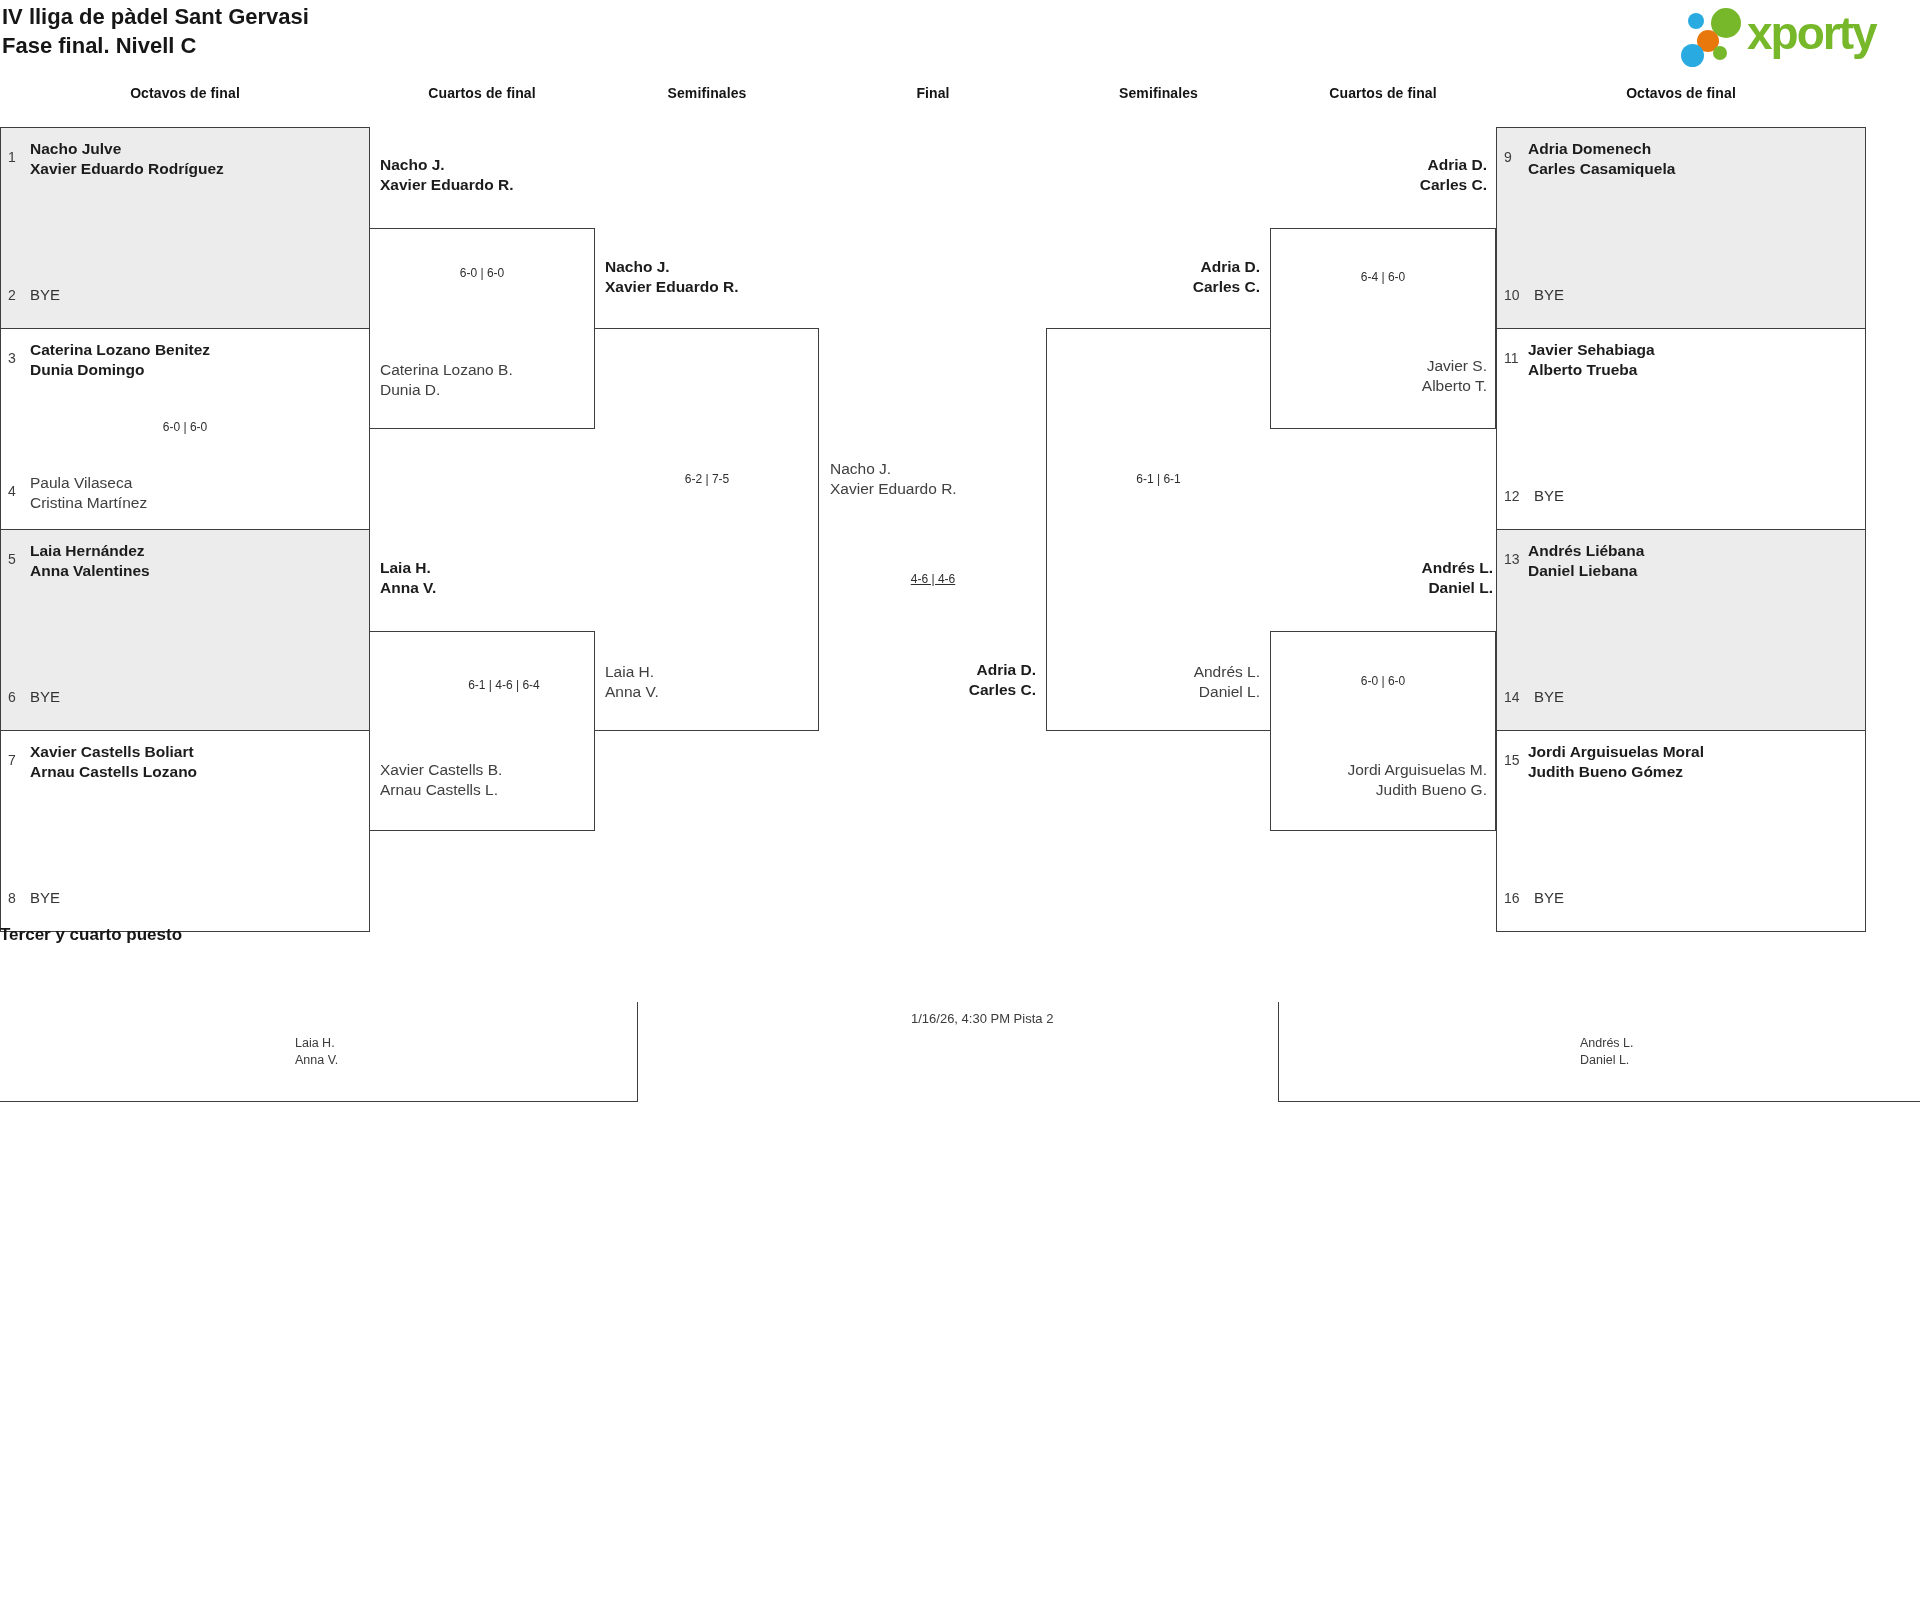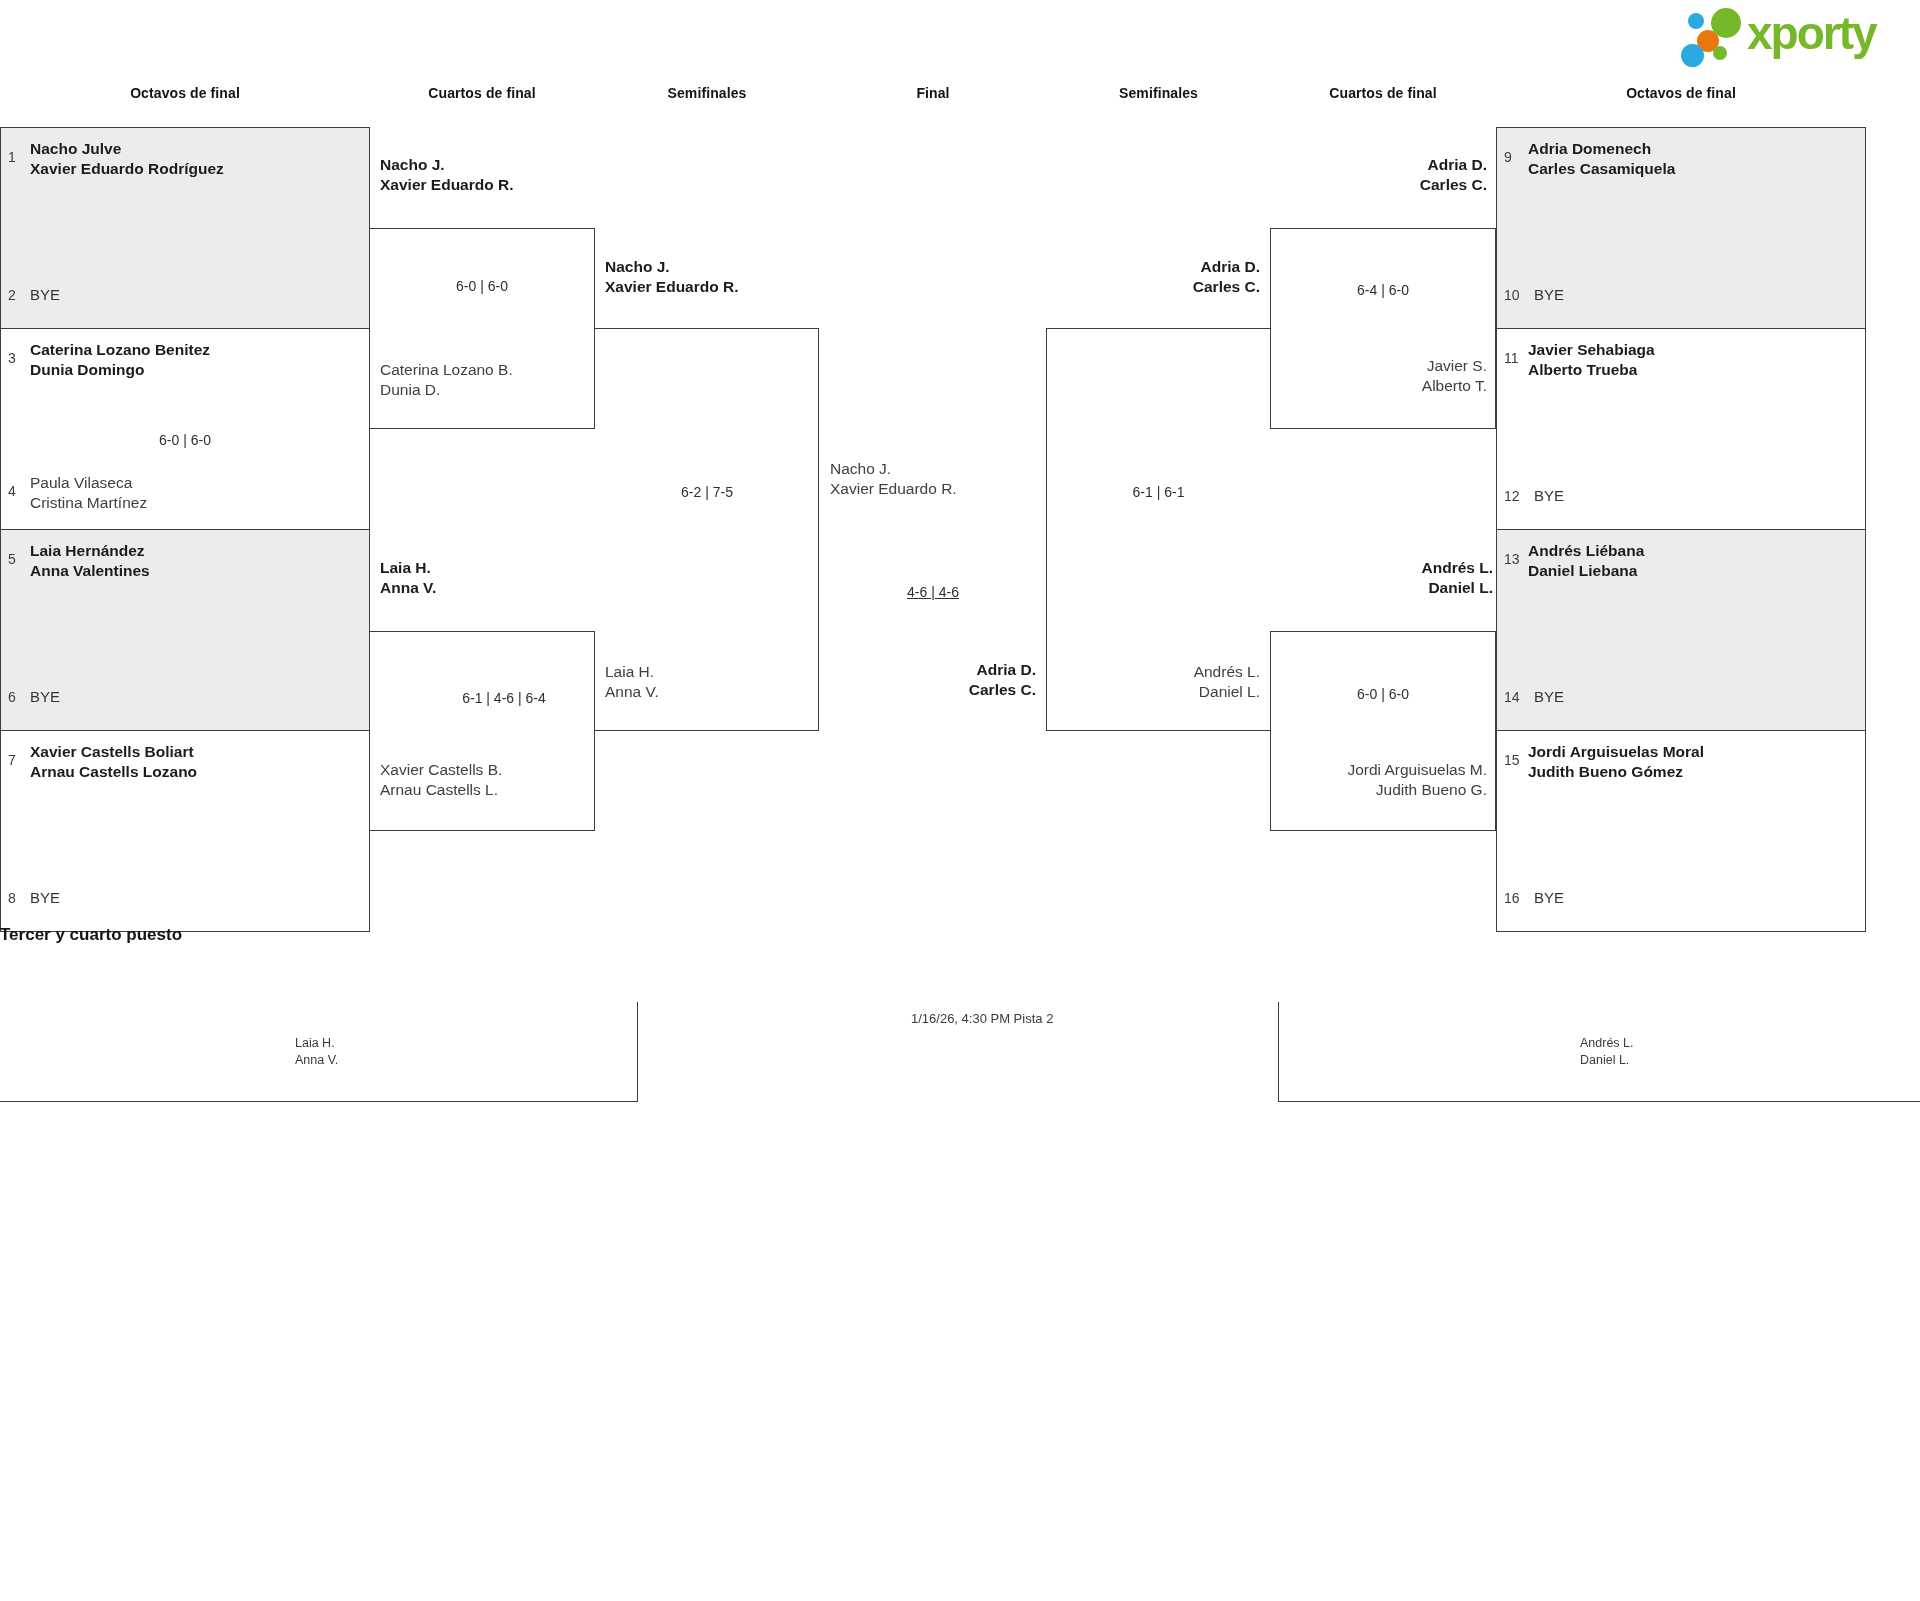--- a/index.html
+++ b/index.html
@@ -7,21 +7,21 @@
           font-family:"Liberation Sans",sans-serif;color:#1f1f1f;}
   .box{position:absolute;border:1px solid #3e3e3e;background:#ffffff;box-sizing:border-box;}
   .box.gray{background:#ececec;}
   .shape{position:absolute;box-sizing:border-box;}
   .hdr{position:absolute;font-size:14px;font-weight:700;color:#141414;text-align:center;letter-spacing:.1px;}
   .seed{position:absolute;font-size:14px;color:#3c3c3c;}
   .names{position:absolute;font-size:15.5px;line-height:20px;font-weight:700;color:#1c1c1c;white-space:nowrap;}
   .names span{display:block;}
   .names.reg{font-weight:400;color:#404040;}
   .ra{text-align:right;}
-  .score{position:absolute;font-size:14px;color:#2e2e2e;text-align:center;white-space:nowrap;margin-top:12px;}
+  .score{position:absolute;font-size:12px;color:#2e2e2e;text-align:center;white-space:nowrap;}
   .bye{position:absolute;font-size:15px;color:#333333;}
   .title{position:absolute;left:2px;top:2px;font-size:22px;line-height:29px;font-weight:700;color:#161616;}
   .title span{display:block;}
   .tp-title{position:absolute;left:0px;top:925px;font-size:17px;font-weight:700;color:#161616;}
   .small-names{position:absolute;font-size:12.5px;line-height:17px;color:#3b3b3b;}
   .small-names span{display:block;}
   .date{position:absolute;font-size:13px;color:#3b3b3b;white-space:nowrap;}
   .tp-line-left{position:absolute;left:0;top:1002px;width:638px;height:100px;
       border-right:1px solid #3e3e3e;border-bottom:1px solid #3e3e3e;box-sizing:border-box;}
   .tp-line-right{position:absolute;left:1278px;top:1002px;width:642px;height:100px;
@@ -29,20 +29,24 @@
   .sf-left{border:1px solid #3e3e3e;border-left:none;}
   .sf-right{border:1px solid #3e3e3e;border-right:none;}
   .dot{position:absolute;border-radius:50%;}
   .brand{position:absolute;left:1747px;top:6px;font-size:46px;font-weight:700;color:#76b82a;letter-spacing:-2px;}
 </style>
 </head>
 <body>
 
 <div id="canvas">
 
+  <div class="title">
+    <span>IV lliga de pàdel Sant Gervasi</span>
+    <span>Fase final. Nivell C</span>
+  </div>
 
   <div>
     <div class="dot" style="left:1688px;top:13px;width:16px;height:16px;background:#29abe2;"></div>
     <div class="dot" style="left:1711px;top:8px;width:30px;height:30px;background:#76b82a;"></div>
     <div class="dot" style="left:1697px;top:30px;width:22px;height:22px;background:#e8780c;"></div>
     <div class="dot" style="left:1681px;top:44px;width:23px;height:23px;background:#29abe2;"></div>
     <div class="dot" style="left:1713px;top:46px;width:14px;height:14px;background:#76b82a;"></div>
     <div class="brand">xporty</div>
   </div>
 

